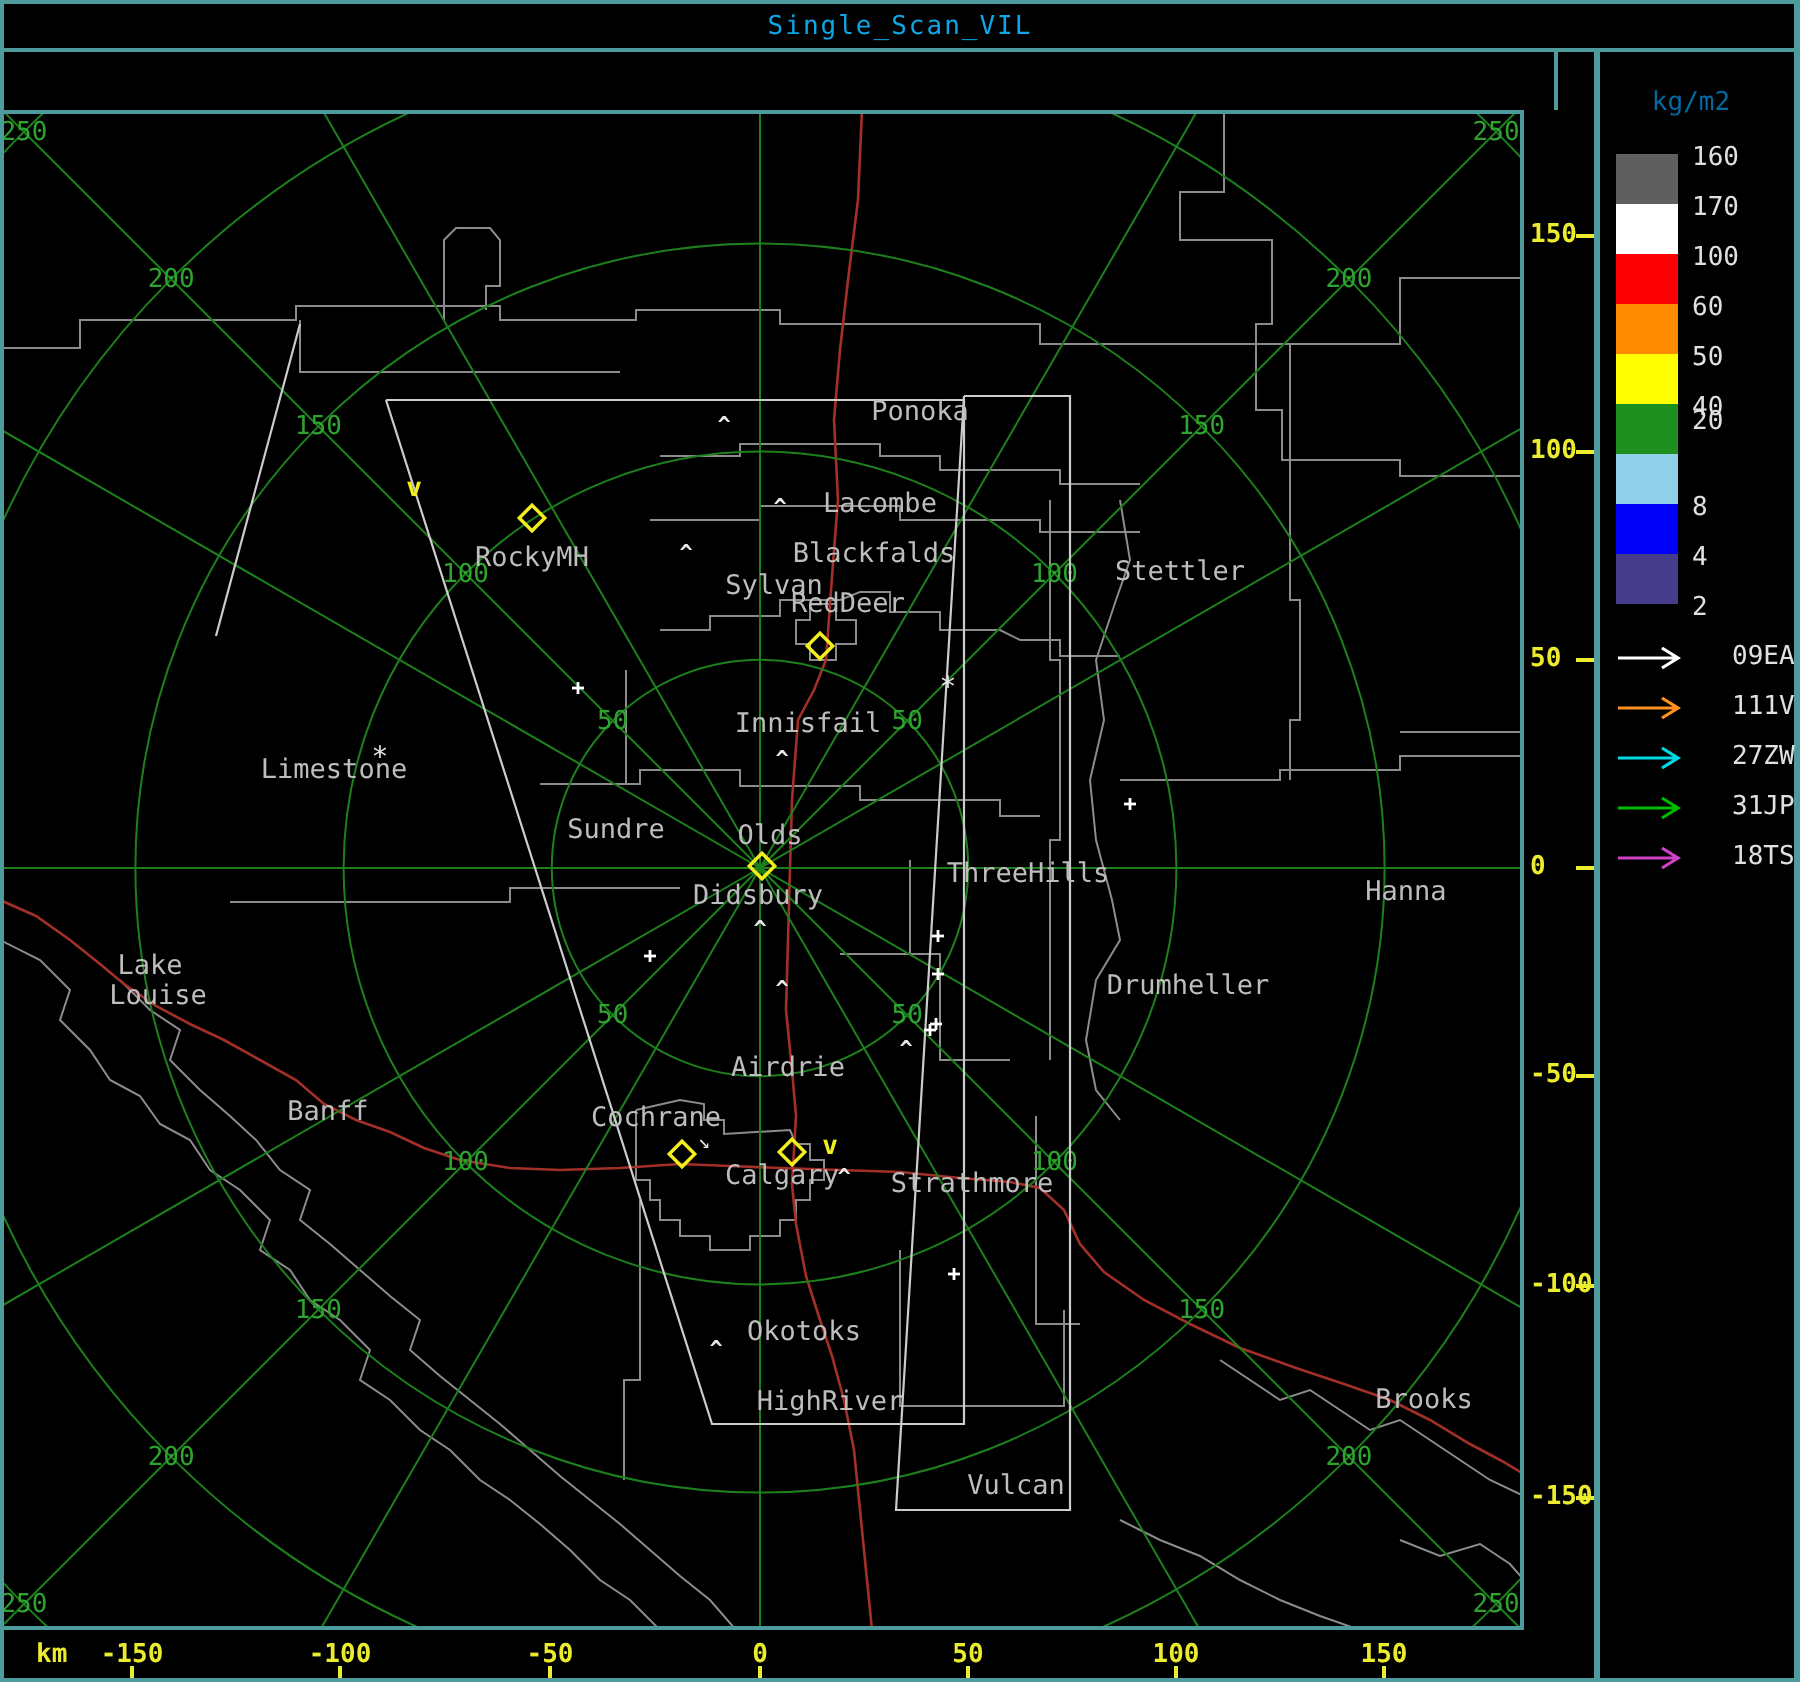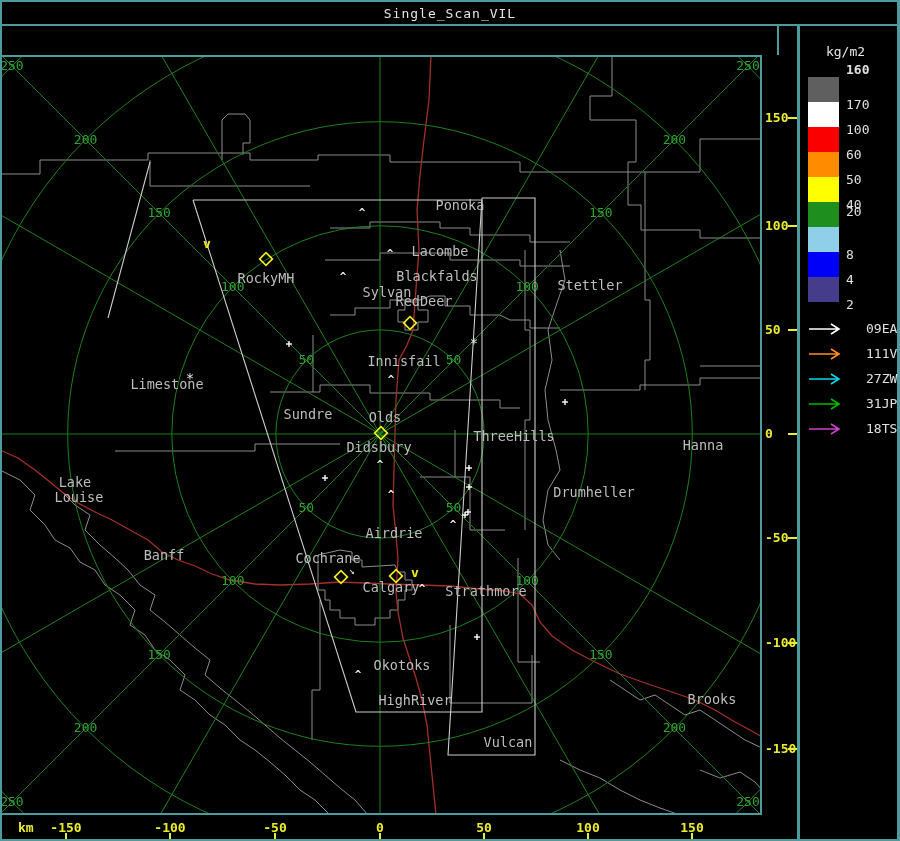--- a/index.html
+++ b/index.html
@@ -1,20 +1,20 @@
 <!DOCTYPE html>
 <html><head>
 <meta charset="utf-8">
 <style>
   html,body{margin:0;padding:0;background:#000;}
   body{width:900px;height:841px;position:relative;font-family:"DejaVu Sans Mono","Liberation Mono",monospace;overflow:hidden;}
   .abs{position:absolute;}
   
   #titlebar{left:0;top:0;width:896px;height:22px;border:2px solid var(--teal);
-    display:flex;align-items:center;justify-content:center;color:#e5e5e5;font-size:13px;letter-spacing:1px;}
+    display:flex;align-items:center;justify-content:center;color:#0ea5e9;font-size:13px;letter-spacing:1px;}
   #headerbar{left:0;top:26px;width:900px;height:29px;}
   #timestamp{left:8px;top:31px;color:var(--yel);font-size:14px;font-weight:bold;letter-spacing:1px;}
   #hdr-km{left:746px;top:31px;color:var(--yel);font-size:13px;font-weight:bold;}
   #hdr-divider{left:777px;top:26px;width:2px;height:29px;background:var(--teal);}
   
   #map{left:0px;top:55px;width:758px;height:756px;border:2px solid var(--teal);background:#000;}
   #mapsvg{position:absolute;left:0;top:0;}
   
   #rightaxis .lab{position:absolute;color:var(--yel);font-size:13px;font-weight:bold;}
   #rightaxis .tick{position:absolute;width:9px;height:2px;background:var(--yel);}
@@ -23,21 +23,21 @@
   #frame-left{left:0;top:0;width:2px;height:841px;background:var(--teal);}
   #frame-right{left:897px;top:0;width:3px;height:841px;background:var(--teal);}
   #frame-bottom{left:0;top:839px;width:900px;height:2px;background:var(--teal);}
   
   #bottomaxis{left:0;top:815px;width:797px;height:24px;}
   #bottomaxis .lab{position:absolute;top:5px;color:var(--yel);font-size:13px;font-weight:bold;transform:translateX(-50%);}
   #bottom-km{position:absolute;left:18px;top:5px;color:var(--yel);font-size:13px;font-weight:bold;}
   #bottomaxis .tick{position:absolute;top:18px;width:2px;height:6px;background:var(--yel);}
   
   #legend{left:800px;top:26px;width:97px;height:813px;}
-  #legend-unit{position:absolute;left:0;top:18px;width:91px;text-align:center;color:#e5e5e5;font-size:13px;}
+  #legend-unit{position:absolute;left:0;top:18px;width:91px;text-align:center;color:#0369a1;font-size:13px;}
   .scale-box{position:absolute;left:8px;width:31px;height:25px;}
   .scale-lab{position:absolute;left:46px;color:#e0e0e0;font-size:13px;transform:translateY(-50%);}
   .radar-row{position:absolute;left:8px;width:89px;height:14px;}
   .radar-id{position:absolute;left:46px;top:0;color:#e0e0e0;font-size:13px;margin-left:12px;}
   :root{--teal:#4e9b9e;--yel:#ecec2f;}
 </style>
 </head>
 <body>
 
 <div class="abs" id="frame-left"></div>
@@ -234,21 +234,21 @@
   <div id="legend-unit">kg/m2</div>
 <div class="scale-box" style="top: 51px; background: rgb(95, 95, 95);"></div>
     <div class="scale-box" style="top: 76px; background: rgb(255, 255, 255);"></div>
     <div class="scale-box" style="top: 101px; background: rgb(251, 0, 0);"></div>
     <div class="scale-box" style="top: 126px; background: rgb(255, 140, 0);"></div>
     <div class="scale-box" style="top: 151px; background: rgb(255, 255, 0);"></div>
     <div class="scale-box" style="top: 176px; background: rgb(30, 142, 30);"></div>
     <div class="scale-box" style="top: 201px; background: rgb(143, 208, 232);"></div>
     <div class="scale-box" style="top: 226px; background: rgb(0, 0, 248);"></div>
     <div class="scale-box" style="top: 251px; background: rgb(69, 61, 140);"></div>
-    <span class="scale-lab" style="top: 43px; font-weight: bold;">160</span>
+    <span class="scale-lab" style="top: 53px;">160</span>
     <span class="scale-lab" style="top: 78px;">170</span>
     <span class="scale-lab" style="top: 103px;">100</span>
     <span class="scale-lab" style="top: 128px;">60</span>
     <span class="scale-lab" style="top: 153px;">50</span>
     <span class="scale-lab" style="top: 178px;">40</span>
     <span class="scale-lab" style="top: 185px;">20</span>
     <span class="scale-lab" style="top: 228px;">8</span>
     <span class="scale-lab" style="top: 253px;">4</span>
     <span class="scale-lab" style="top: 278px;">2</span>
     <div class="radar-row" style="top: 295px;"><svg width="34" height="14">

